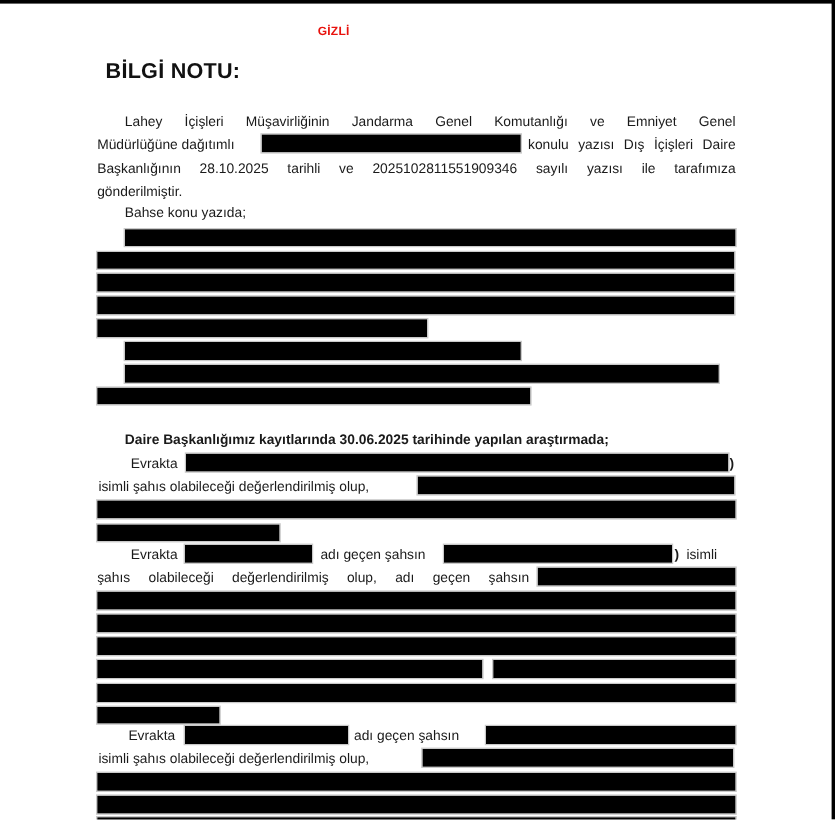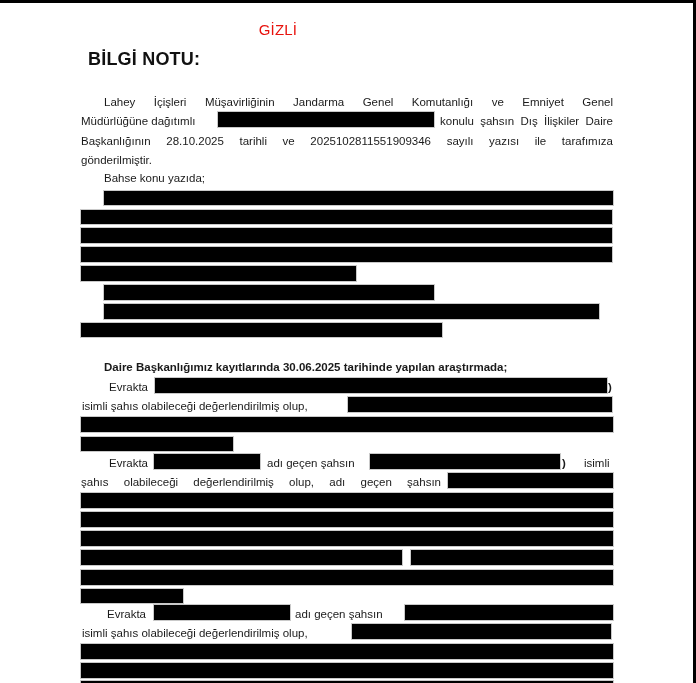--- a/index.html
+++ b/index.html
@@ -11,21 +11,21 @@
   }
   .frame-top{position:absolute;left:0;top:0;width:696px;height:3px;background:#000;}
   .frame-right{position:absolute;right:0;top:0;width:3px;height:683px;background:#000;}
 
   .seg{position:absolute;font-size:11.5px;line-height:15px;white-space:nowrap;}
   .just{white-space:normal;text-align:justify;text-align-last:justify;}
   .bold{font-weight:bold;}
 
   #classification{
     position:absolute;left:0;top:21px;width:556px;text-align:center;
-    font-size:15px;font-weight:normal;color:#e8120d;letter-spacing:.2px;
+    font-size:10px;font-weight:bold;color:#e8120d;letter-spacing:.2px;
   }
   #doc-title{
     position:absolute;left:88px;top:49px;
     font-size:18px;font-weight:bold;letter-spacing:.2px;color:#111;
   }
   .redaction{position:absolute;background:#000;outline:1px solid #c9c9c9;}
 
   
   .p1l1{left:104px;top:95px;width:509px;}
   .p1l2a{left:81px;top:114px;}
@@ -39,41 +39,41 @@
 
   
   .c1a{left:109px;top:380px;}
   .c1paren{left:608px;top:380px;}
   .c2{left:82px;top:399px;}
 
   
   .d1a{left:109px;top:456px;}
   .d1b{left:267px;top:456px;}
   .d1paren{left:562px;top:456px;}
-  .d1isimli{left:584px;top:456px;}
+  .d1isimli{left:572px;top:456px;}
   .d2{left:81px;top:475px;width:360px;}
 
   
   .e1a{left:107px;top:607px;}
   .e1b{left:295px;top:607px;}
   .e2{left:82px;top:626px;}
 </style>
 </head>
 <body>
 
 <div class="frame-top"></div>
 <div class="frame-right"></div>
 
 <div id="classification">GİZLİ</div>
 
 <div id="doc-title">BİLGİ NOTU:</div>
 
 <div class="seg just p1l1">Lahey İçişleri Müşavirliğinin Jandarma Genel Komutanlığı ve Emniyet Genel</div>
 <div class="seg p1l2a">Müdürlüğüne dağıtımlı</div>
-<div class="seg just p1l2b">konulu şahsın Dış İlişkiler Daire</div>
+<div class="seg just p1l2b">konulu yazısı Dış İçişleri Daire</div>
 <div class="seg just p1l3">Başkanlığının 28.10.2025 tarihli ve 2025102811551909346 sayılı yazısı ile tarafımıza</div>
 <div class="seg p1l4">gönderilmiştir.</div>
 <div class="seg p1l5">Bahse konu yazıda;</div>
 
 <div class="seg h2">Daire Başkanlığımız kayıtlarında 30.06.2025 tarihinde yapılan araştırmada;</div>
 
 <div class="seg c1a">Evrakta</div>
 <div class="seg bold c1paren">)</div>
 <div class="seg c2">isimli şahıs olabileceği değerlendirilmiş olup,</div>
 

